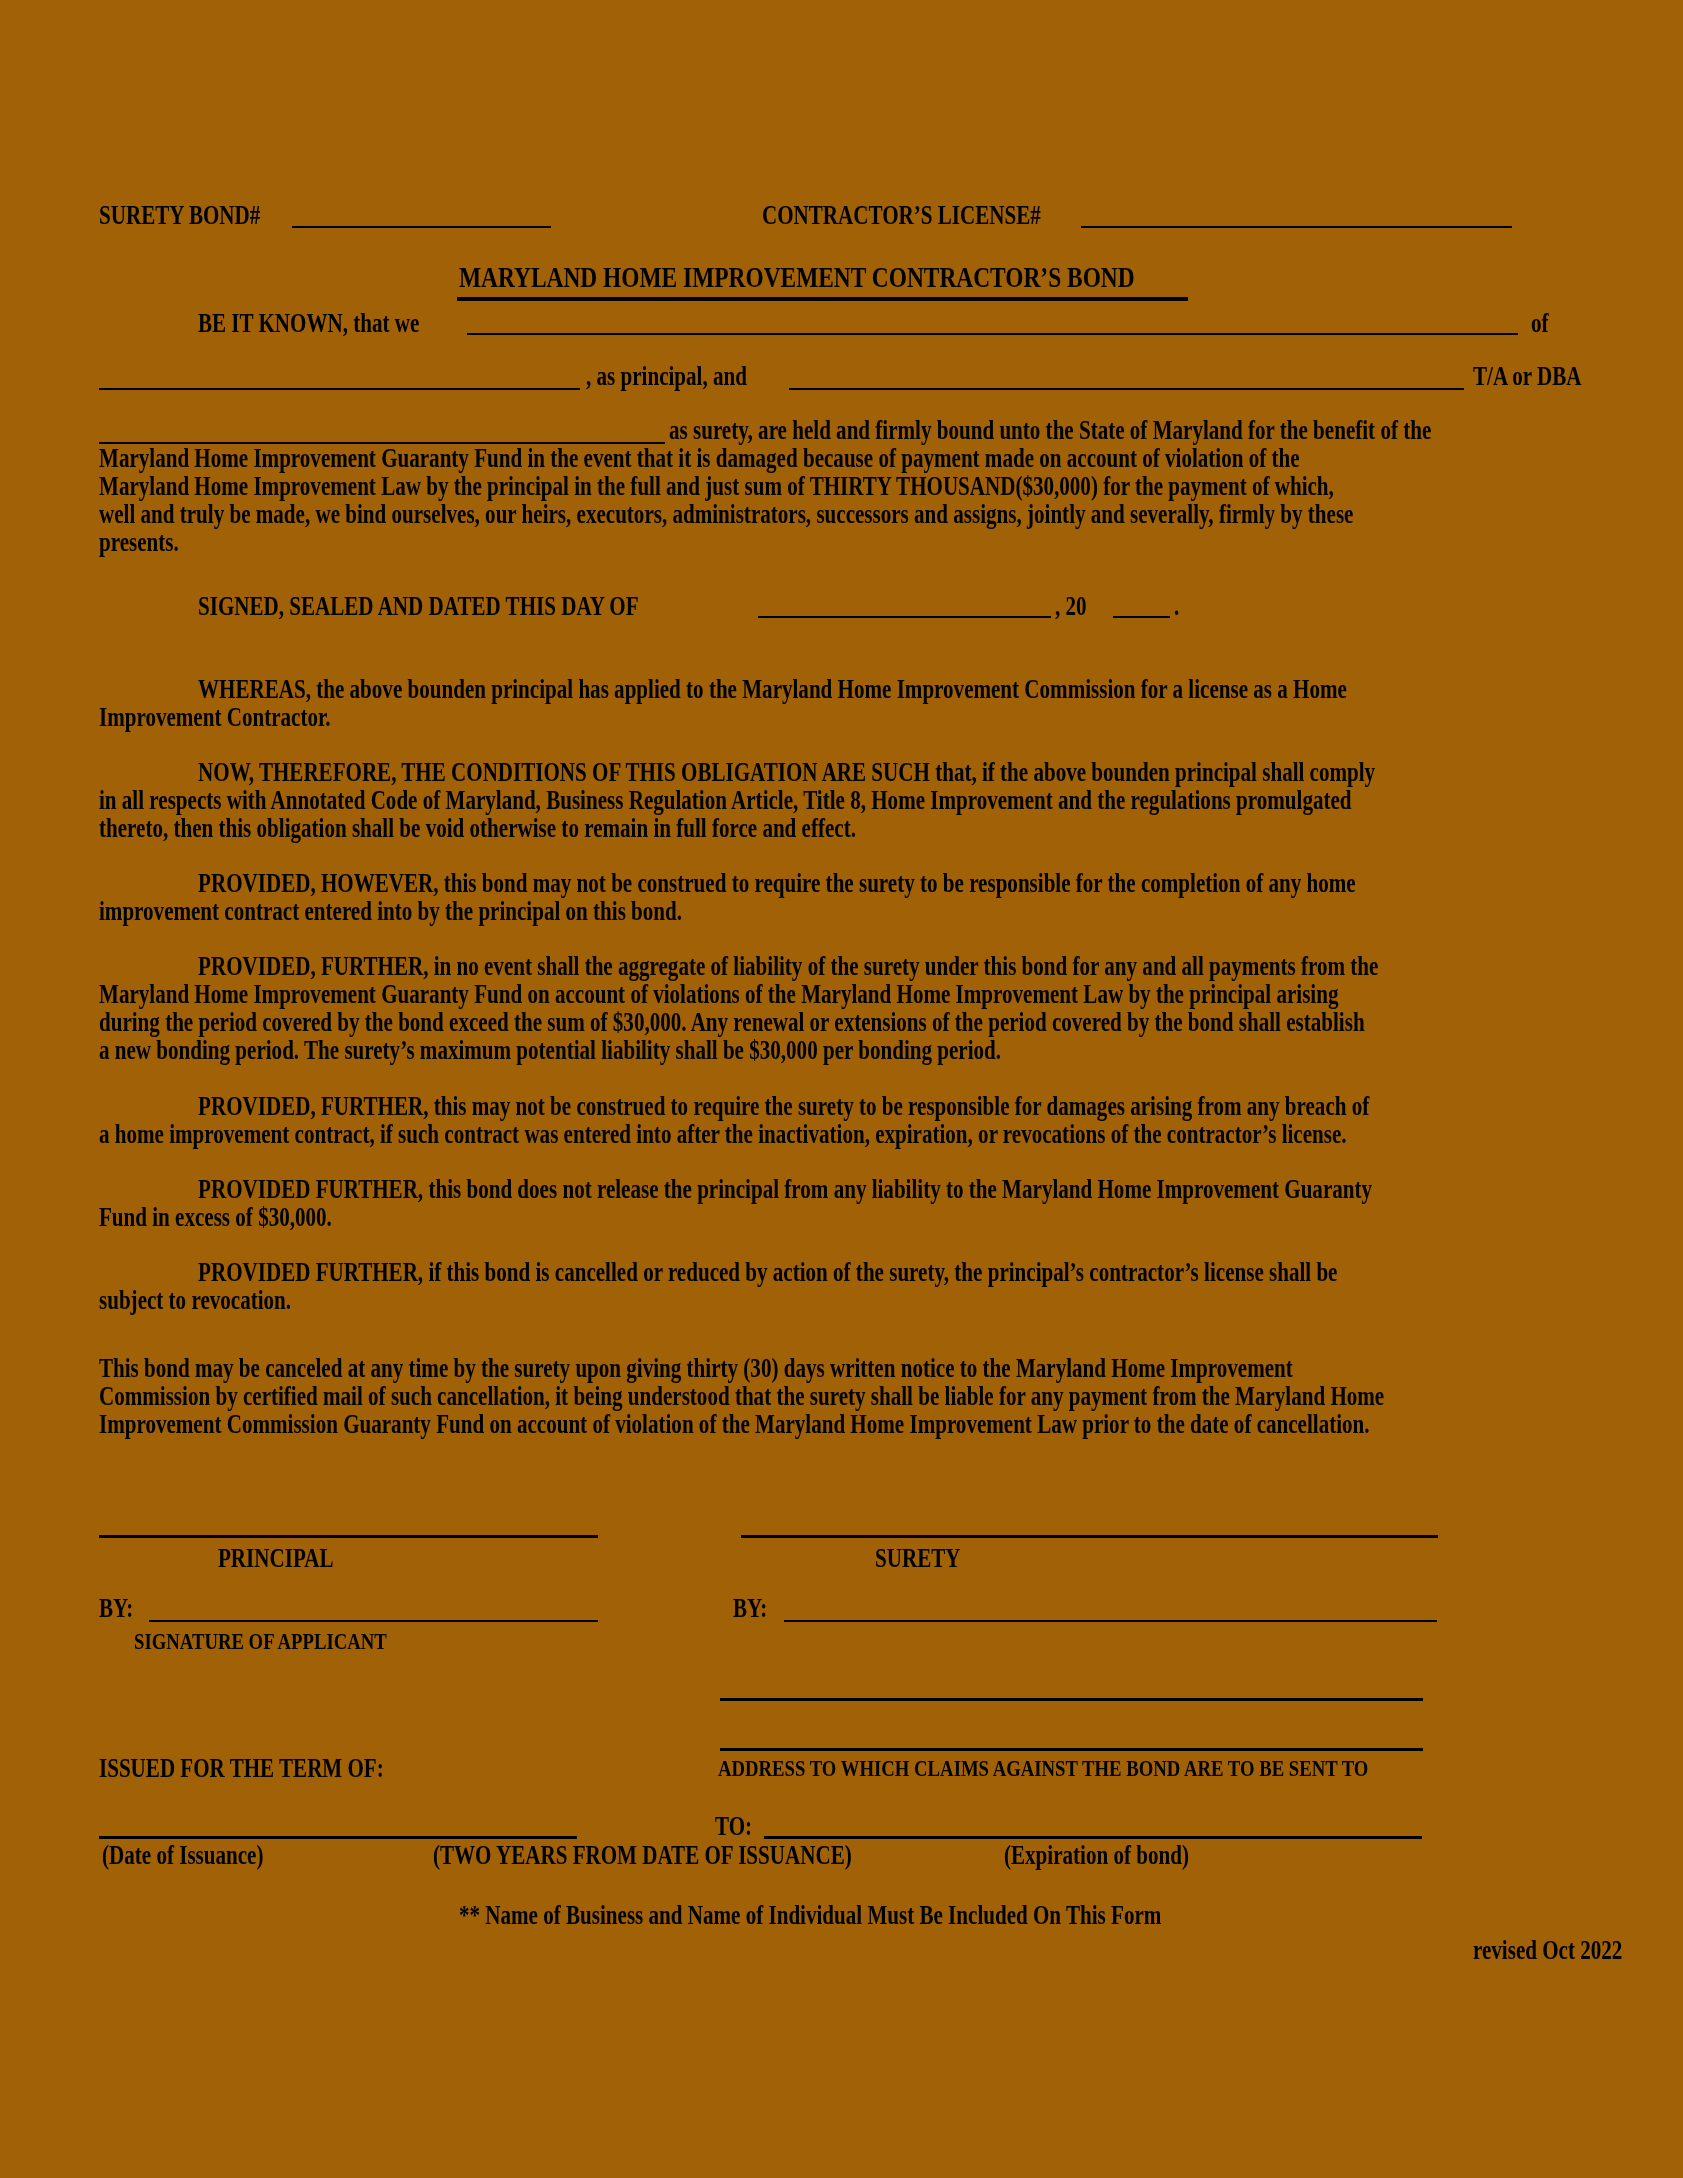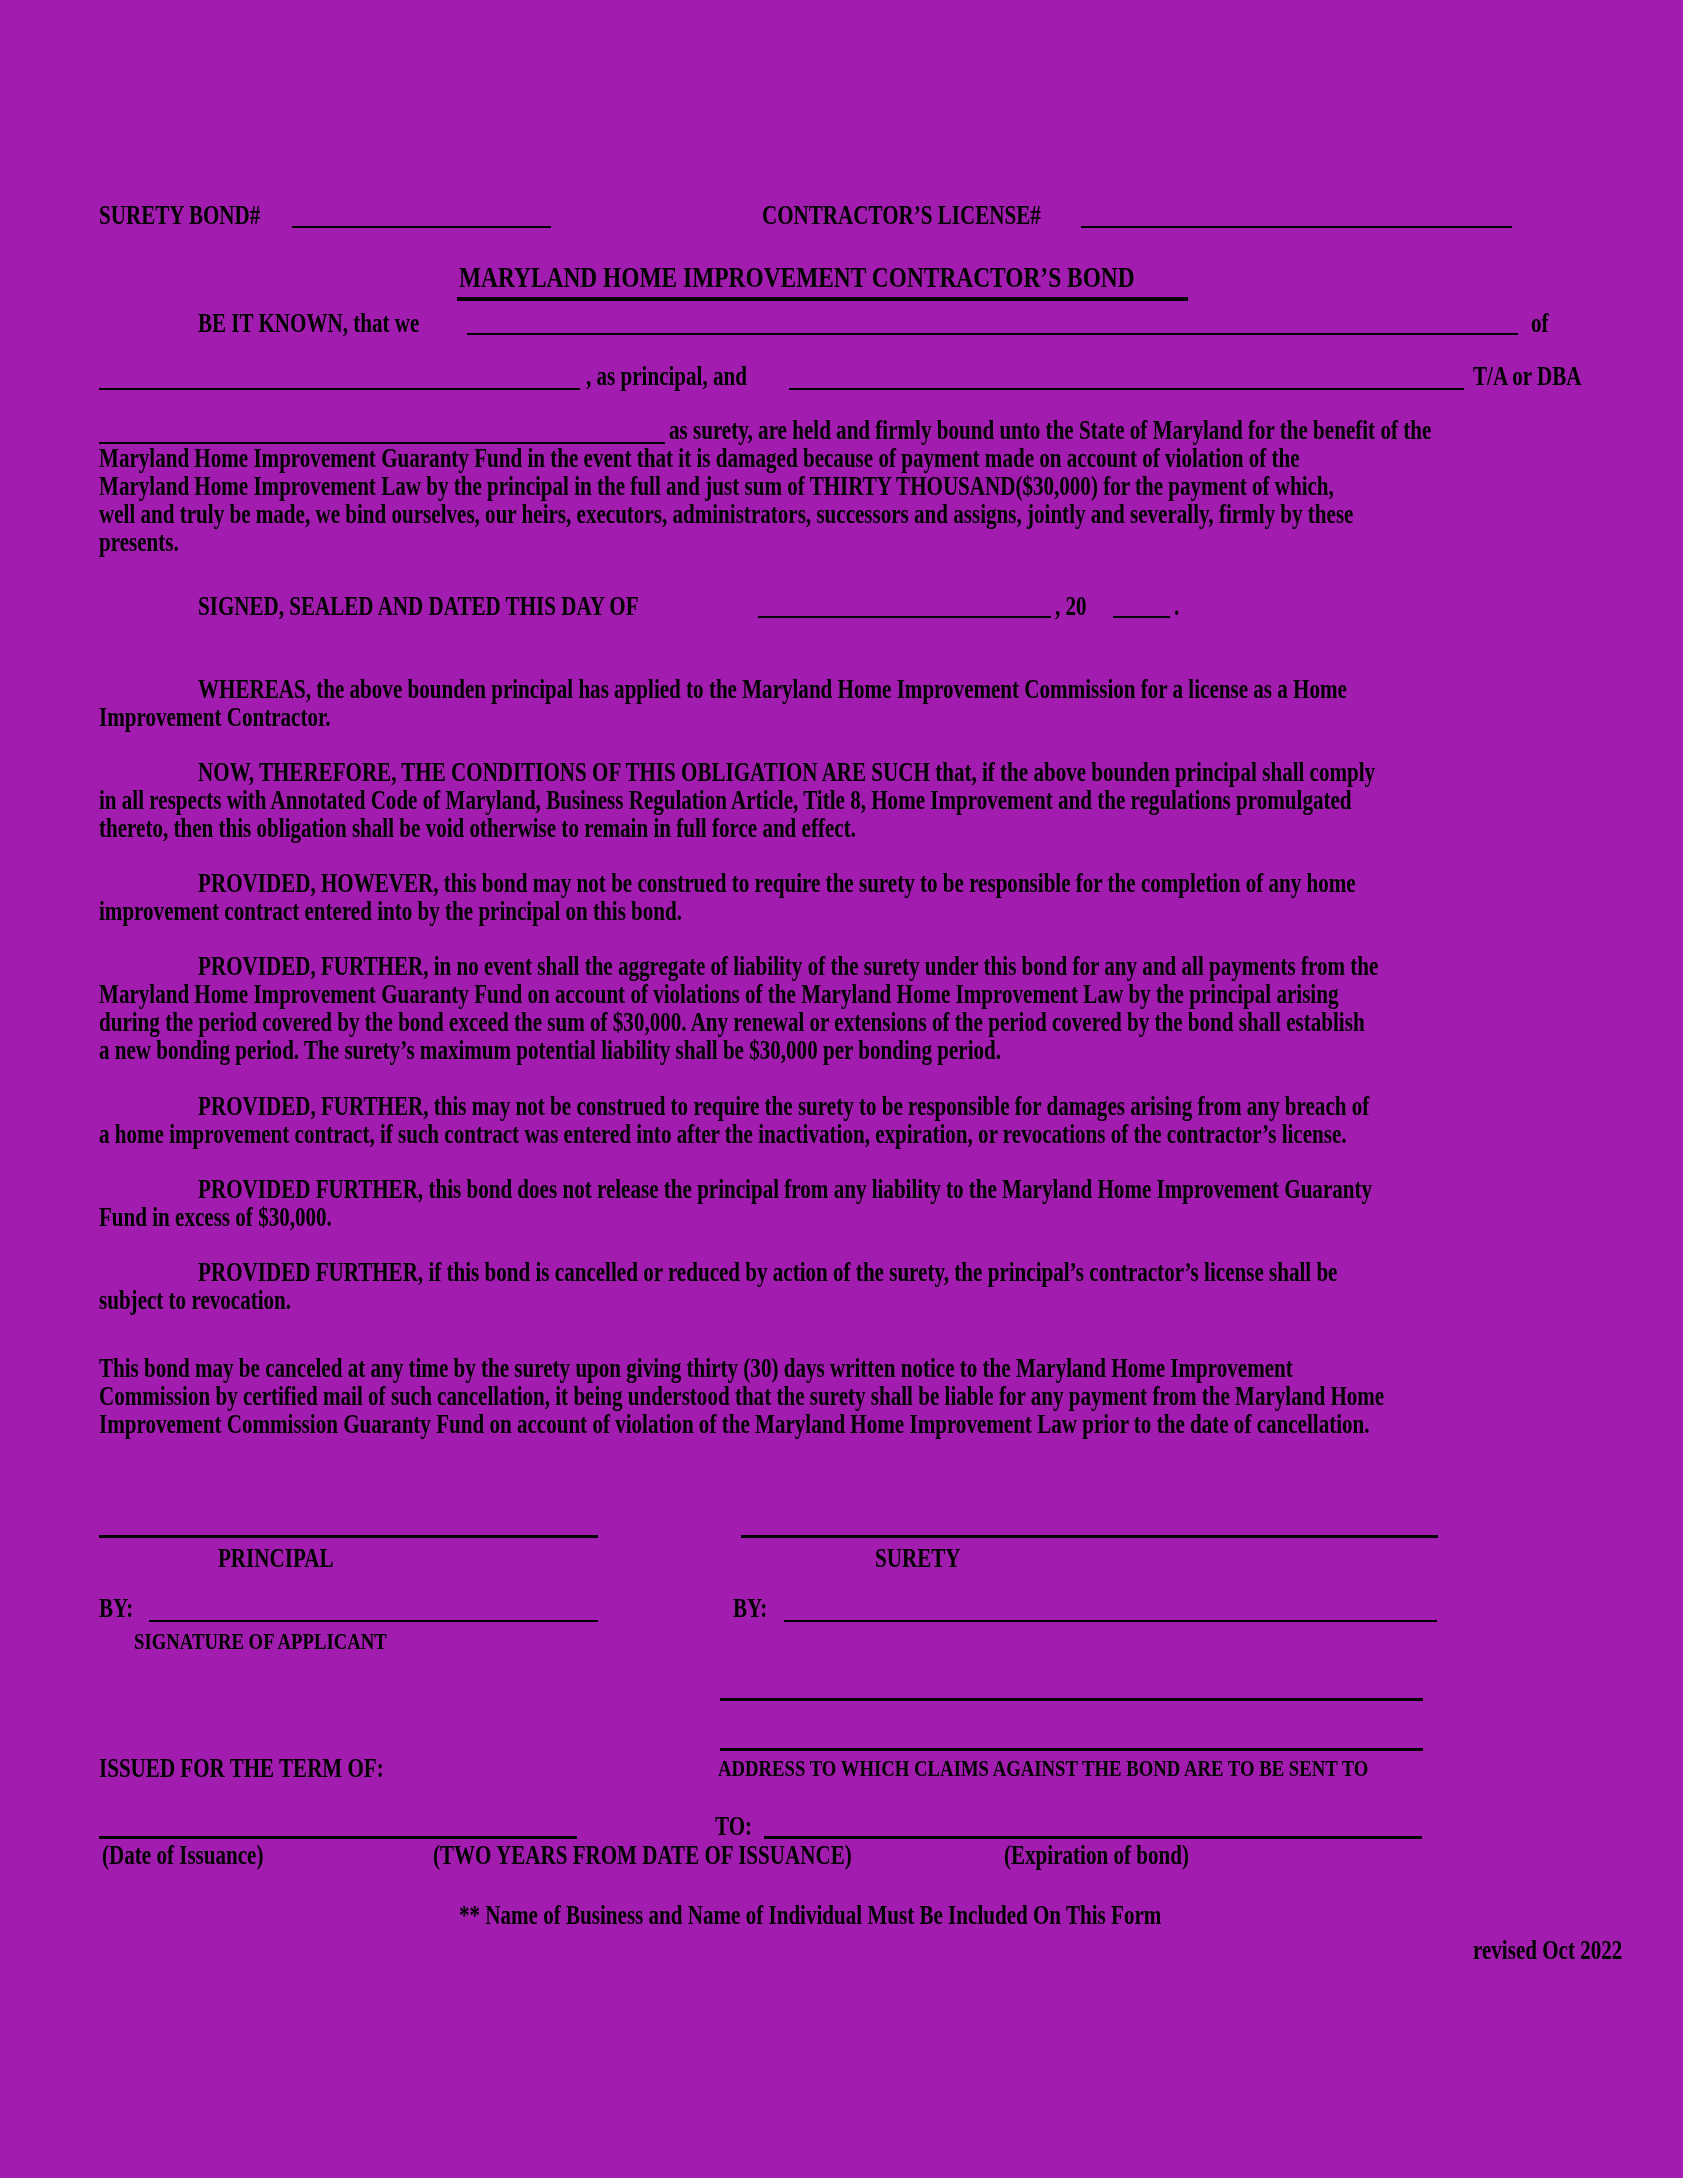--- a/index.html
+++ b/index.html
@@ -1,17 +1,17 @@
 <!DOCTYPE html>
 <html><head>
 <meta charset="utf-8">
 <style>
   html,body{margin:0;padding:0;background:#ffffff;}
   .page{
-    position:relative;width:1683px;height:2178px;background:#a21caf;overflow:hidden;
+    position:relative;width:1683px;height:2178px;background:#a16207;overflow:hidden;
     font-family:"Liberation Serif",serif;font-weight:bold;color:#000;
     font-size:27px;line-height:28px;
   }
   
   .t{position:absolute;white-space:nowrap;transform:scaleX(0.78);transform-origin:0 0;}
   .p{position:absolute;width:2030px;white-space:pre-line;transform:scaleX(0.78);transform-origin:0 0;}
   .indent{text-indent:127px;}
   .title{font-size:30px;}
   .small{font-size:24px;}
   .rule{position:absolute;height:0;border-top:2px solid #000;}

